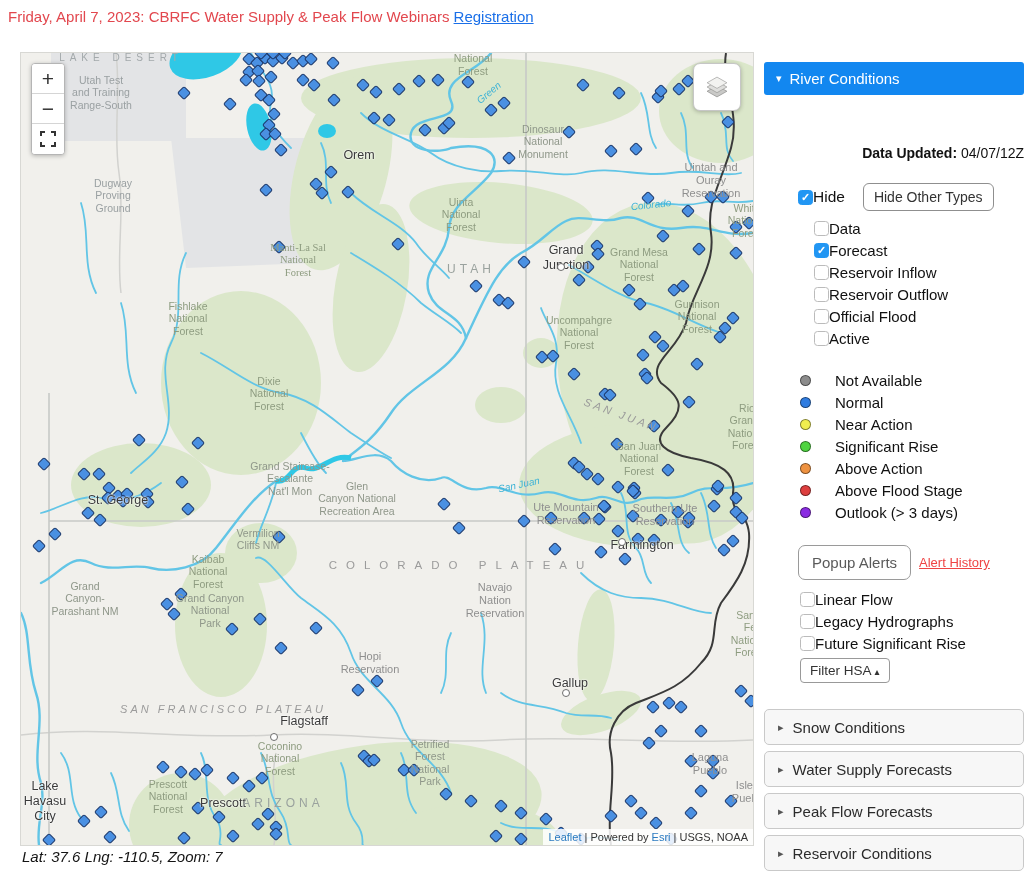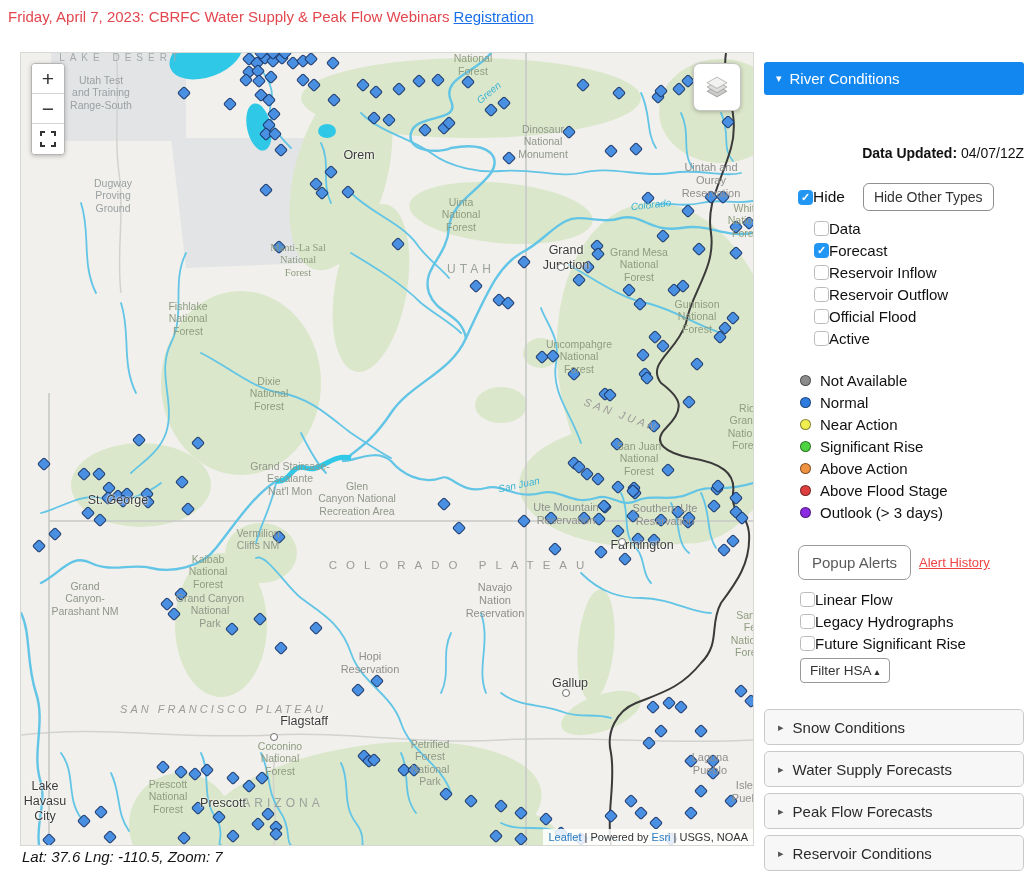--- a/index.html
+++ b/index.html
@@ -56,21 +56,21 @@
   .cb .tick{display:none;color:#fff;font-size:11px;font-weight:bold;line-height:1;}
   .cb.checked .tick{display:block;}
   .cb-label{font-size:15.5px;}
   .btn{background:#fff;border:1px solid #8f8f8f;border-radius:6px;font-family:"Liberation Sans",sans-serif;
        font-size:14px;color:#333;padding:5px 10px;cursor:pointer;}
   .show-row .btn{margin-left:18px;}
   .type-list{margin-top:6px;margin-left:50px;}
   .chk-row{display:flex;align-items:center;height:22px;}
   .chk-row .cb-label{font-size:15px;}
   .legend{margin-top:20px;margin-left:36px;}
-  .leg-row{display:flex;align-items:center;height:22px;gap:9px;}
+  .leg-row{display:flex;align-items:center;height:22px;gap:24px;}
   .leg-dot{width:11px;height:11px;border-radius:50%;border:1.5px solid rgba(0,0,0,.45);flex:none;box-sizing:border-box;}
   .leg-label{font-size:15px;color:#111;}
   .alerts-row{margin-top:22px;margin-left:34px;display:flex;align-items:center;}
   .btn.popup{padding:8px 13px;font-size:15px;color:#5a5a5a;border-color:#9a9a9a;border-radius:7px;}
   .link-dark{color:#ef4444;text-decoration:underline;font-size:13px;margin-left:8px;cursor:pointer;}
   .opt-list{margin-top:8px;margin-left:36px;}
   .btn.small{margin-left:36px;margin-top:4px;font-size:13.5px;padding:4px 9px;border-radius:4px;border-color:#999;}
   .btn.small .tri-up{font-size:10px;}
   .sections{margin-top:26px;}
   .section-header{height:36px;background:#f7f7f7;border:1px solid #c9c9c9;border-radius:5px;
@@ -440,21 +440,21 @@
 Forest</div>
     <div class="maplabel forest" style="left: 726px; top: 168px;">White
 National
 Forest</div>
     <div class="maplabel forest" style="left: 167px; top: 266px;">Fishlake
 National
 Forest</div>
     <div class="maplabel forest" style="left: 676px; top: 264px;">Gunnison
 National
 Forest</div>
-    <div class="maplabel forest" style="left: 558px; top: 304px;">Uncompahgre
+    <div class="maplabel forest" style="left: 558px; top: 280px;">Uncompahgre
 National
 Forest</div>
     <div class="maplabel forest" style="left: 248px; top: 341px;">Dixie
 National
 Forest</div>
     <div class="maplabel forest" style="left: 726px; top: 374px;">Rio Grande
 National
 Forest</div>
     <div class="maplabel plateau-i" style="transform: translate(-50%, -50%) rotate(20deg); left: 600px; top: 362px;">SAN JUAN</div>
     <div class="maplabel forest" style="left: 618px; top: 406px;">San Juan

